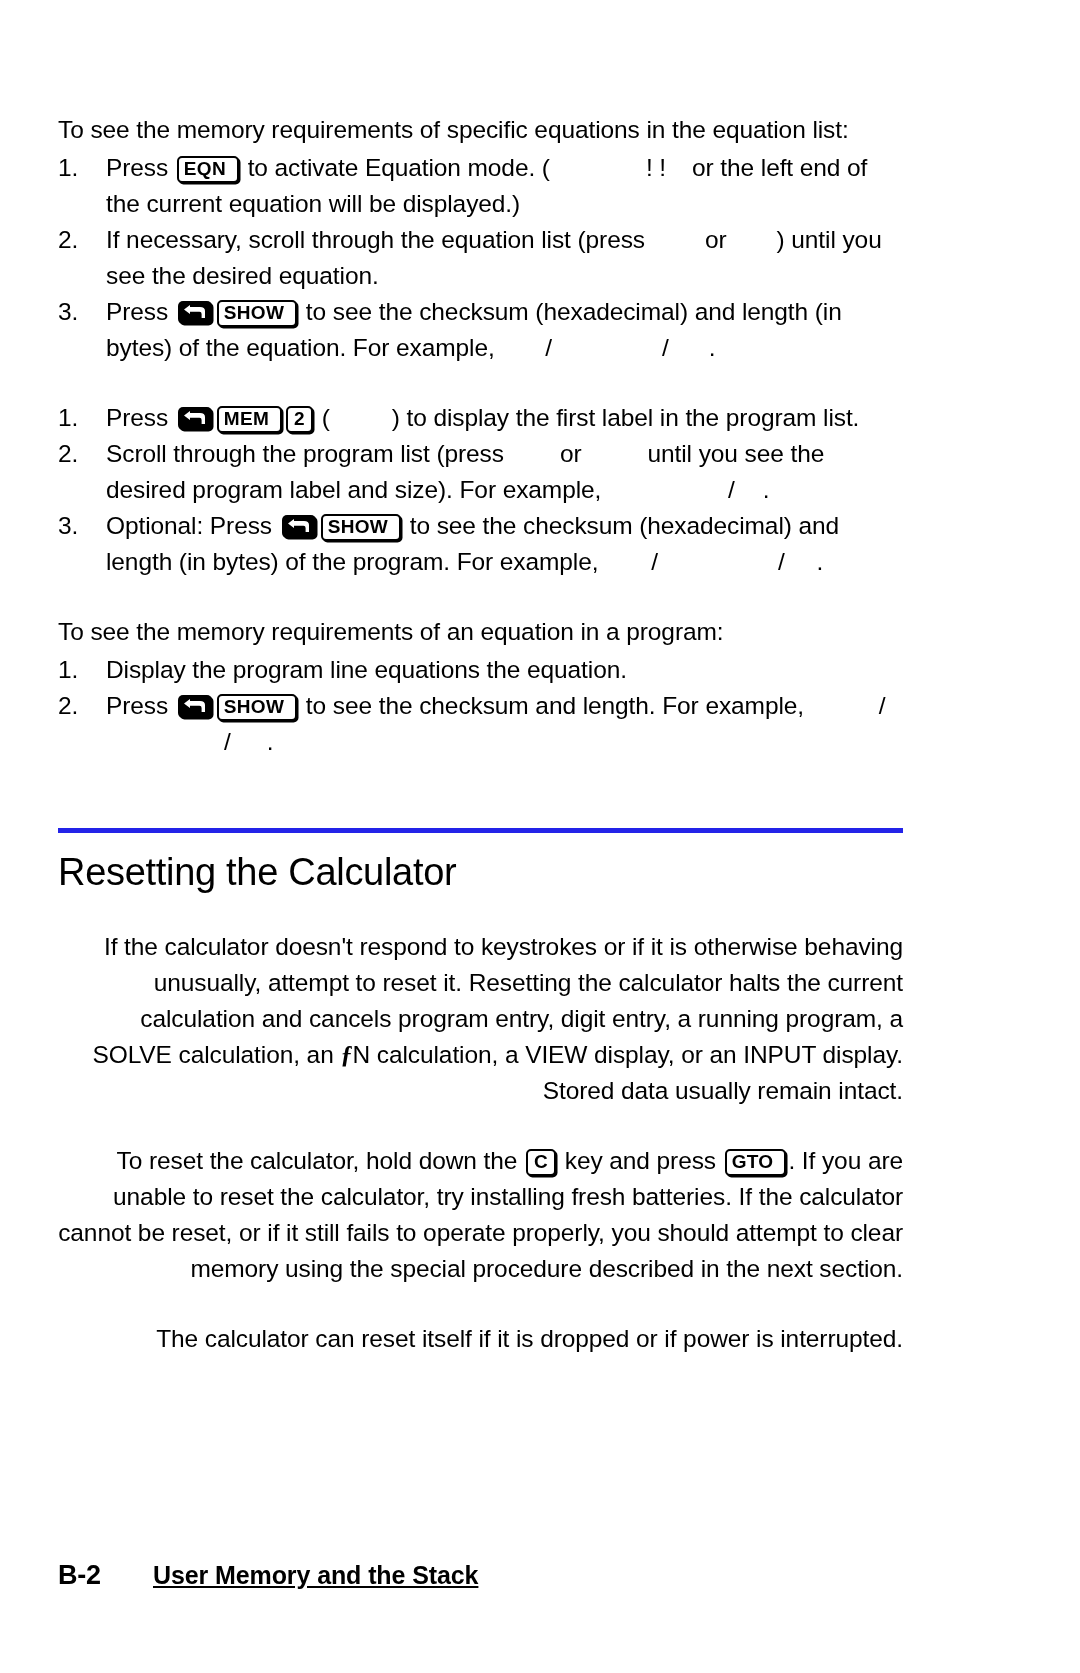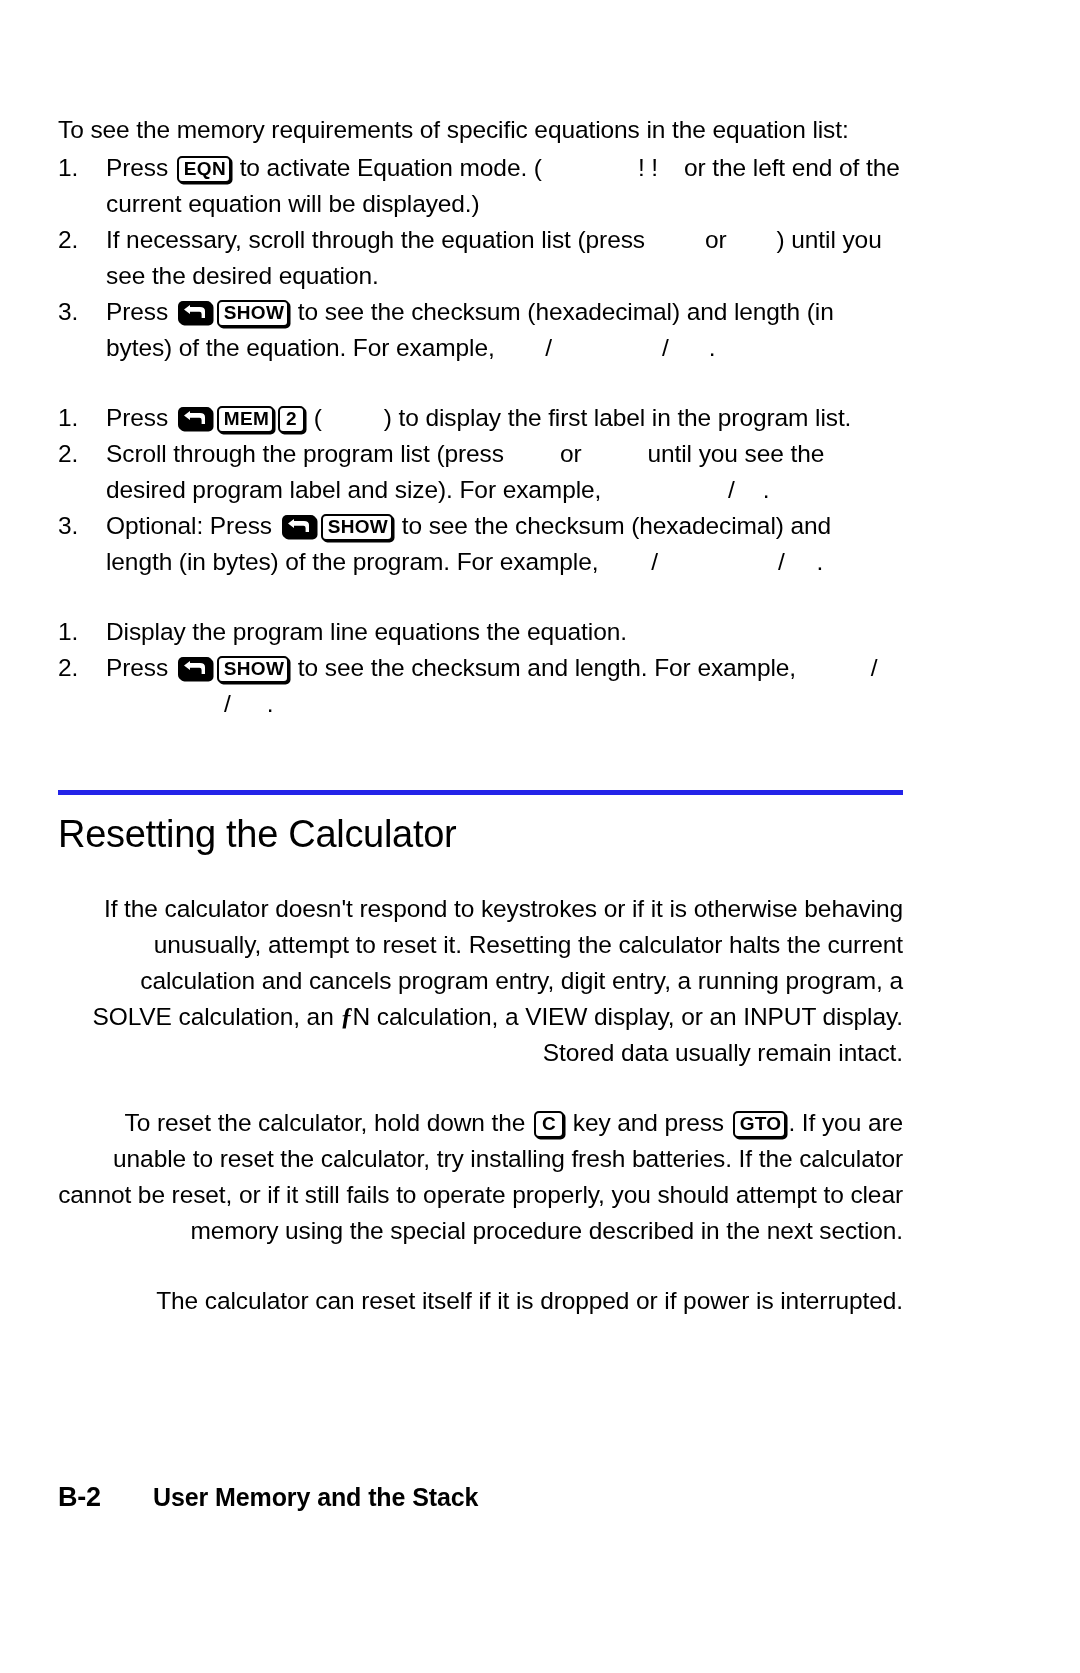--- a/index.html
+++ b/index.html
@@ -66,21 +66,21 @@
     width: 34px;
     text-align: left;
   }
   .step-body { display: block; }
 
   
   .key {
     display: inline-block;
     border: 2px solid #000;
     border-radius: 5px;
-    padding: 0px 3px 1px 5px;
+    padding: 0px 11px 1px 5px;
     margin: 0 2px;
     font-size: 19px;
     line-height: 22px;
     font-weight: 600;
     letter-spacing: 0.3px;
     vertical-align: 1px;
     white-space: nowrap;
     background: #fff;
     box-shadow: 1.5px 1.5px 0 0 #000;
   }
@@ -117,35 +117,36 @@
     line-height: 46px;
     font-weight: 400;
     margin: 16px 0 0 0;
     letter-spacing: -0.3px;
   }
 
   
   .footer {
     position: absolute;
     left: 58px;
-    top: 1482px;
+    top: 1560px;
     width: 900px;
     display: flex;
     align-items: baseline;
   }
   .footer-page {
     font-size: 27px;
     font-weight: 700;
     letter-spacing: -0.2px;
     width: 95px;
   }
   .footer-title {
     font-size: 25px;
     font-weight: 700;
     letter-spacing: -0.1px;
+    text-decoration: underline;
   }
 
   .fn-glyph {
     font-family: "Liberation Serif", serif;
     font-style: italic;
     font-weight: 700;
   }
 </style>
 </head>
 <body>
@@ -189,20 +190,21 @@
         <li>
           <span class="step-num">3.</span>
           <span class="step-body">Optional: Press <span class="key-shift"><svg width="22" height="15" viewBox="0 0 22 15">
                 <path d="M21 13 L21 6 Q21 2 16 2 L6 2 L6 0 L0 4.5 L6 9 L6 6.8 L15.5 6.8 Q17.6 6.8 17.6 9 L17.6 13 Z" fill="#ffffff"></path>
               </svg></span><span class="key">SHOW</span> to see the checksum (hexadecimal) and length (in bytes) of the program. For example, <span class="disp-gap" style="width: 46px;"></span>/<span class="disp-gap" style="width: 120px;"></span>/<span class="disp-gap" style="width: 32px;"></span>.</span>
         </li>
       </ol>
 
     <div class="spacer-md"></div>
 
+    <div class="body-text lead">To see the memory requirements of an equation in a program:</div>
 
     <ol class="steps body-text">
         <li>
           <span class="step-num">1.</span>
           <span class="step-body">Display the program line equations the equation.</span>
         </li>
         <li>
           <span class="step-num">2.</span>
           <span class="step-body">Press <span class="key-shift"><svg width="22" height="15" viewBox="0 0 22 15">
                 <path d="M21 13 L21 6 Q21 2 16 2 L6 2 L6 0 L0 4.5 L6 9 L6 6.8 L15.5 6.8 Q17.6 6.8 17.6 9 L17.6 13 Z" fill="#ffffff"></path>

